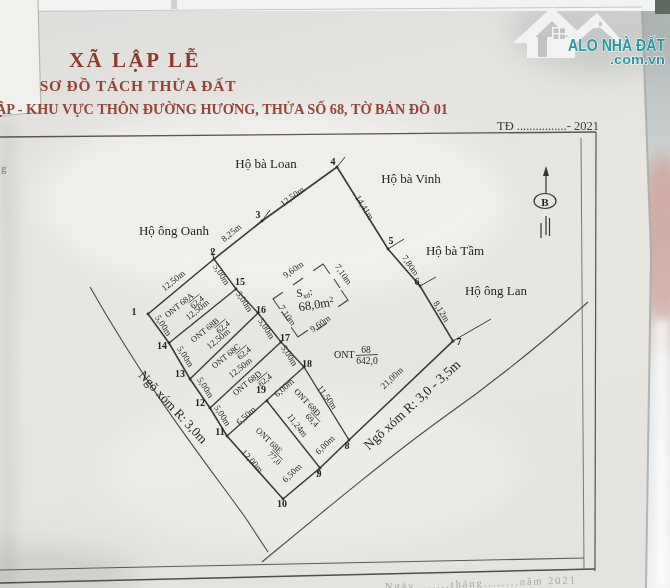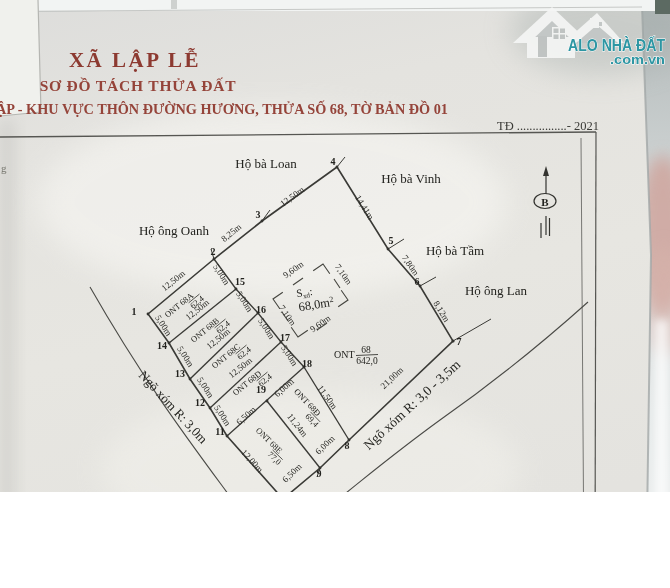--- a/index.html
+++ b/index.html
@@ -1,16 +1,16 @@
 <!DOCTYPE html>
 <html><head>
 <meta charset="utf-8">
 <style>
 html,body{margin:0;padding:0;}
-.stage{position:relative;width:670px;height:492px;overflow:hidden;background:#dfe3e3;font-family:"Liberation Serif",serif;-webkit-font-smoothing:antialiased;filter:blur(0.3px);}
+.stage{position:relative;width:670px;height:588px;overflow:hidden;background:#dfe3e3;font-family:"Liberation Serif",serif;-webkit-font-smoothing:antialiased;filter:blur(0.3px);}
 svg{position:absolute;left:0;top:0;}
 </style>
 </head>
 <body>
 <div class="stage">
 <svg width="670" height="588" viewBox="0 0 670 588">
 <defs>
 <linearGradient id="bgGrad" x1="0" y1="0" x2="0" y2="1">
 <stop offset="0" stop-color="#b2b8b8"></stop>
 <stop offset="0.35" stop-color="#d3d8d8"></stop>

